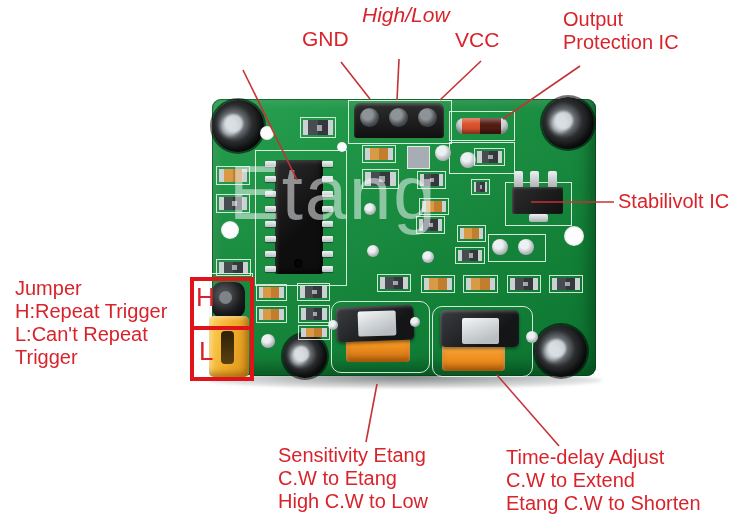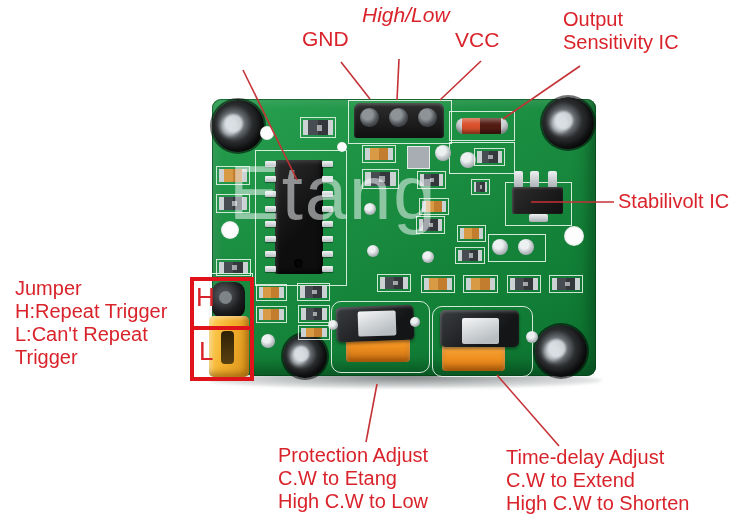--- a/index.html
+++ b/index.html
@@ -255,37 +255,37 @@
   <div class="ann pinlabel" style="left:302px;top:27px;">GND</div>
 
   <div class="ann pinlabel" style="left:362px;top:3px;line-height:24px;font-style:italic;">
     <div>High/Low</div>
   </div>
 
   <div class="ann pinlabel" style="left:455px;top:28px;">VCC</div>
 
   <div class="ann" style="left:563px;top:8px;">
     <div>Output</div>
-    <div>Sensitivity IC</div>
+    <div>Protection IC</div>
   </div>
 
   <div class="ann" style="left:15px;top:277px;">
     <div>Jumper</div>
     <div>H:Repeat Trigger</div>
     <div>L:Can't Repeat</div>
     <div>Trigger</div>
   </div>
 
   <div class="ann" style="left:618px;top:190px;">Stabilivolt IC</div>
 
   <div class="ann" style="left:278px;top:444px;">
-    <div>Protection Adjust</div>
+    <div>Sensitivity Etang</div>
     <div>C.W to Etang</div>
     <div>High C.W to Low</div>
   </div>
 
   <div class="ann" style="left:506px;top:446px;">
     <div>Time-delay Adjust</div>
     <div>C.W to Extend</div>
-    <div>High C.W to Shorten</div>
+    <div>Etang C.W to Shorten</div>
   </div>
 
 </div>
 
 </body></html>

